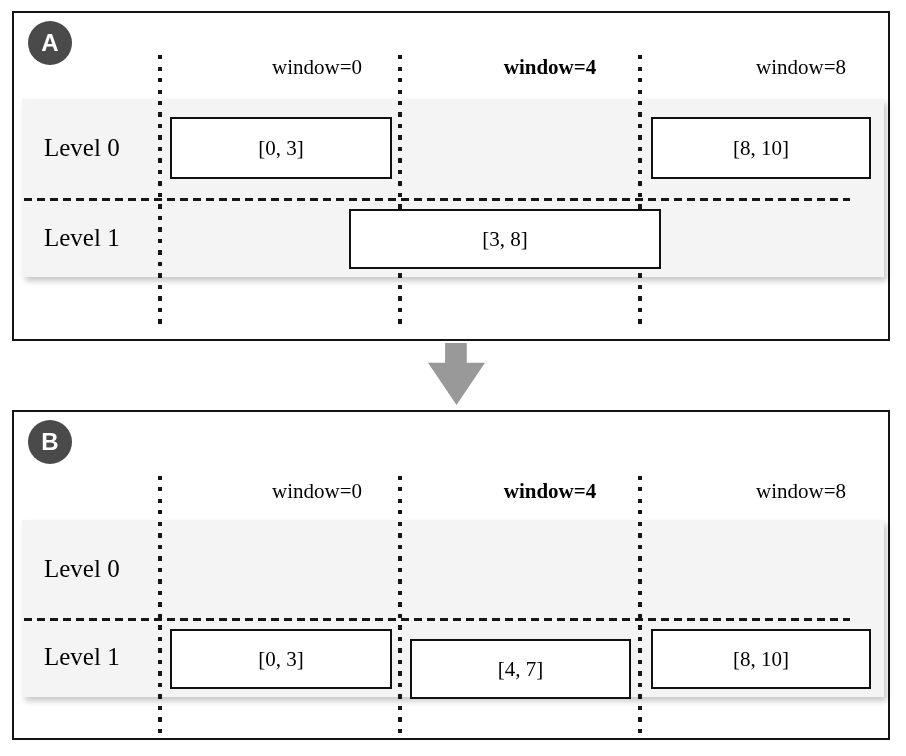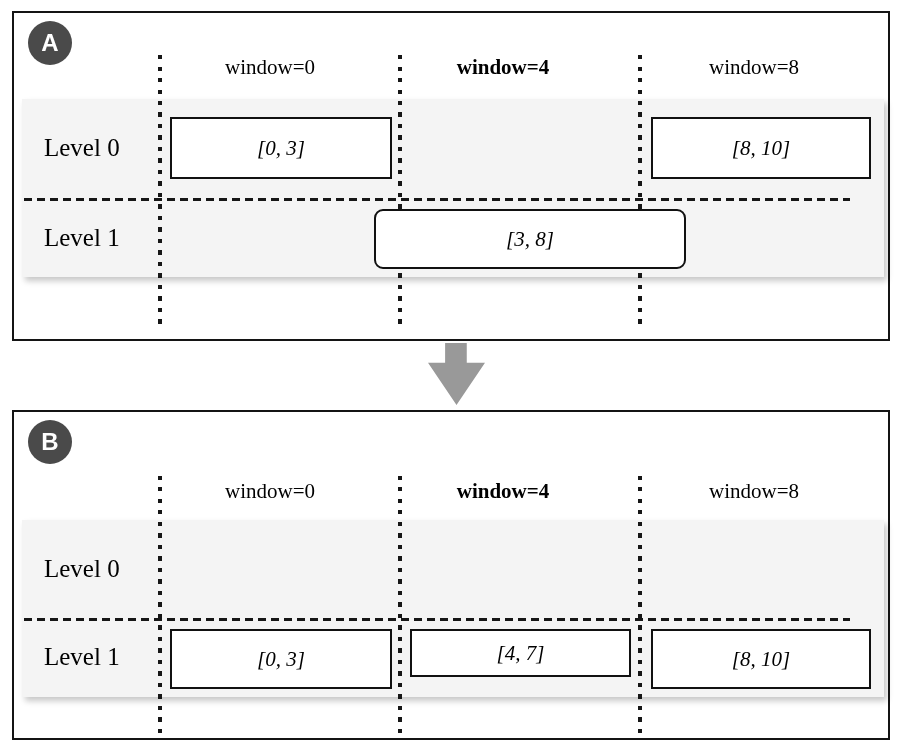--- a/index.html
+++ b/index.html
@@ -21,21 +21,21 @@
   .badge {
     position:absolute; left:14px; top:8px; width:44px; height:44px;
     border-radius:50%; background:#4a4a4a; color:#ffffff;
     font-family:"Liberation Sans", sans-serif; font-weight:bold; font-size:24px;
     display:flex; align-items:center; justify-content:center; z-index:6;
   }
 
   
   .col-label {
     position:absolute; transform:translateX(-50%);
-    font-size:21px; line-height:26px; white-space:nowrap; z-index:5;
+    font-size:21px; line-height:26px; white-space:nowrap; z-index:5;margin-left:47px;
   }
   .c0 { left:256px; } .c1 { left:489px;font-weight:bold; } .c2 { left:740px;text-align:right; }
   #panel-a .col-label { top:41px; }
   #panel-b .col-label { top:66px; }
 
   
   .band {
     position:absolute; left:8px; width:862px; background:#f4f4f4;
     box-shadow:3px 4px 6px rgba(0,0,0,0.22); z-index:1;
   }
@@ -64,27 +64,27 @@
     position:absolute; left:30px; font-size:25px; line-height:26px;
     white-space:nowrap; z-index:5;
   }
   #panel-a .r0 { top:122px; }  #panel-a .r1 { top:212px; }
   #panel-b .r0 { top:144px; }  #panel-b .r1 { top:232px; }
 
   
   .ibox {
     position:absolute; box-sizing:border-box; border:2.5px solid #111111;
     background:#ffffff; display:flex; align-items:center; justify-content:center;
-    font-size:21px; z-index:4;font-style:italic;
+    font-size:21px; z-index:4;
   }
   .a-l0-0 { left:156px; top:104px; width:222px; height:62px; }
   .a-l0-1 { left:637px; top:104px; width:220px; height:62px; }
-  .a-l1-0 { left:360px; top:196px; width:312px; height:60px;border-radius:9px; }
+  .a-l1-0 { left:335px; top:196px; width:312px; height:60px; }
   .b-l1-0 { left:156px; top:217px; width:222px; height:60px; }
-  .b-l1-1 { left:396px; top:217px; width:221px; height:48px; }
+  .b-l1-1 { left:396px; top:227px; width:221px; height:60px; }
   .b-l1-2 { left:637px; top:217px; width:220px; height:60px; }
 
   
   .down-arrow {
     position:absolute; left:428px; top:343px; width:57px; height:62px;
     background:#999999;
     clip-path:polygon(30% 0, 68% 0, 68% 32%, 100% 32%, 50% 100%, 0 32%, 30% 32%);
   }
   .connector-caption {
     position:absolute; left:493px; top:358px;

